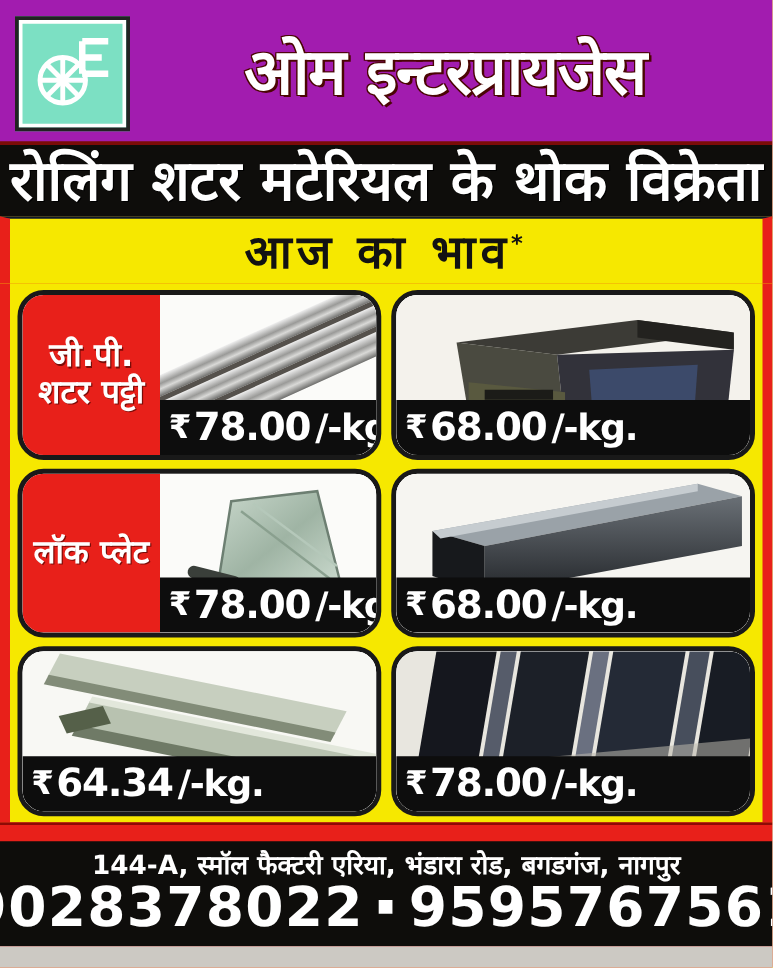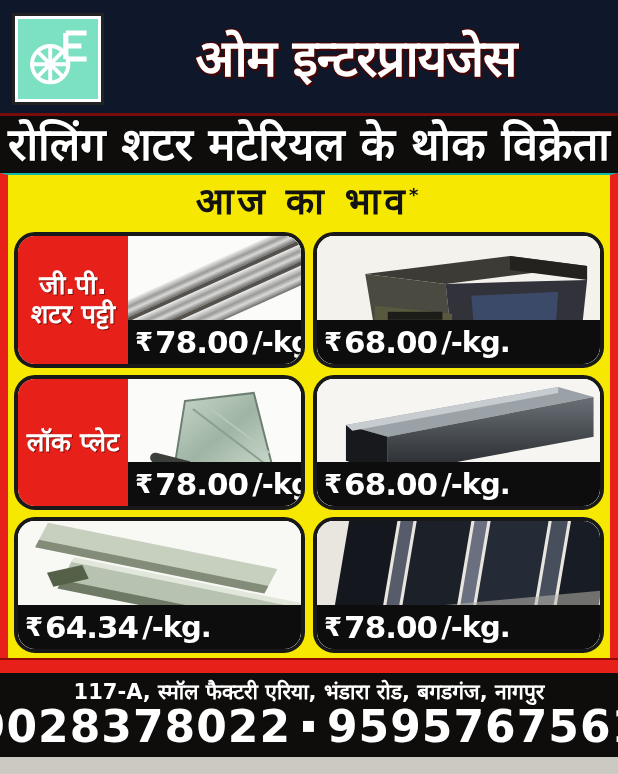--- a/index.html
+++ b/index.html
@@ -4,21 +4,21 @@
 <style>
   * { margin:0; padding:0; box-sizing:border-box; }
   html,body { background:#e9e7e2; }
   body { font-family:"DejaVu Sans", sans-serif; }
   .flyer{
     width:618px; height:774px; margin:0 auto; position:relative;
     background:#e8201a; overflow:hidden; box-shadow:0 0 0 1px #c9c6c0;
   }
   
   .header{
-    height:116px; background:#0f172a; display:flex; align-items:center;
+    height:116px; background:#a21caf; display:flex; align-items:center;
     border-bottom:3px solid #7a0c08; padding:10px 10px 6px 12px;
   }
   .logo{
     width:92px; height:92px; background:#7ce0c3; border:3px solid #222;
     box-shadow:inset 0 0 0 3px #fff; flex:0 0 auto;
     display:flex; align-items:center; justify-content:center;
   }
   .title{
     flex:1; text-align:center; color:#fff; font-weight:bold;
     font-size:51px; letter-spacing:-1px; line-height:1;
@@ -30,21 +30,21 @@
     height:57px; background:#0e0d0b; display:flex; align-items:center; justify-content:center;
   }
   .subtitle-band .txt{
     color:#fff; font-weight:bold; font-size:45px; line-height:1; white-space:nowrap;
     text-shadow:1px 1px 0 #000;
   }
   
   .rate-band{
     height:54px; background:#f6e800; display:flex; align-items:center; justify-content:center;
     border-left:8px solid #e8201a; border-right:8px solid #e8201a;
-    border-top:2px solid #14b8a6;
+    border-top:2px solid #0f172a;
   }
   .rate-band .txt{
     color:#121212; font-weight:bold; font-size:37px; line-height:1; letter-spacing:4px;
   }
   .rate-band sup{ font-size:18px; color:#121212; }
   
   .grid{
     height:431px; background:#f6e800;
     border-left:8px solid #e8201a; border-right:8px solid #e8201a;
     padding:5px 6px; display:flex; flex-direction:column; gap:7px;
@@ -273,21 +273,21 @@
 
           </div>
         </div>
       </div>
 
     </div>
   </div>
 
   <div class="red-stripe"></div>
   <div class="footer">
-    <div class="address">117-A, स्मॉल फैक्टरी एरिया, भंडारा रोड, बगडगंज, नागपुर</div>
+    <div class="address">144-A, स्मॉल फैक्टरी एरिया, भंडारा रोड, बगडगंज, नागपुर</div>
     <div class="phones">
       <span>9028378022</span>
       <span class="sep">▪</span>
       <span>9595767561</span>
     </div>
   </div>
   <div class="bottom-strip"></div>
 
 </div>
 

